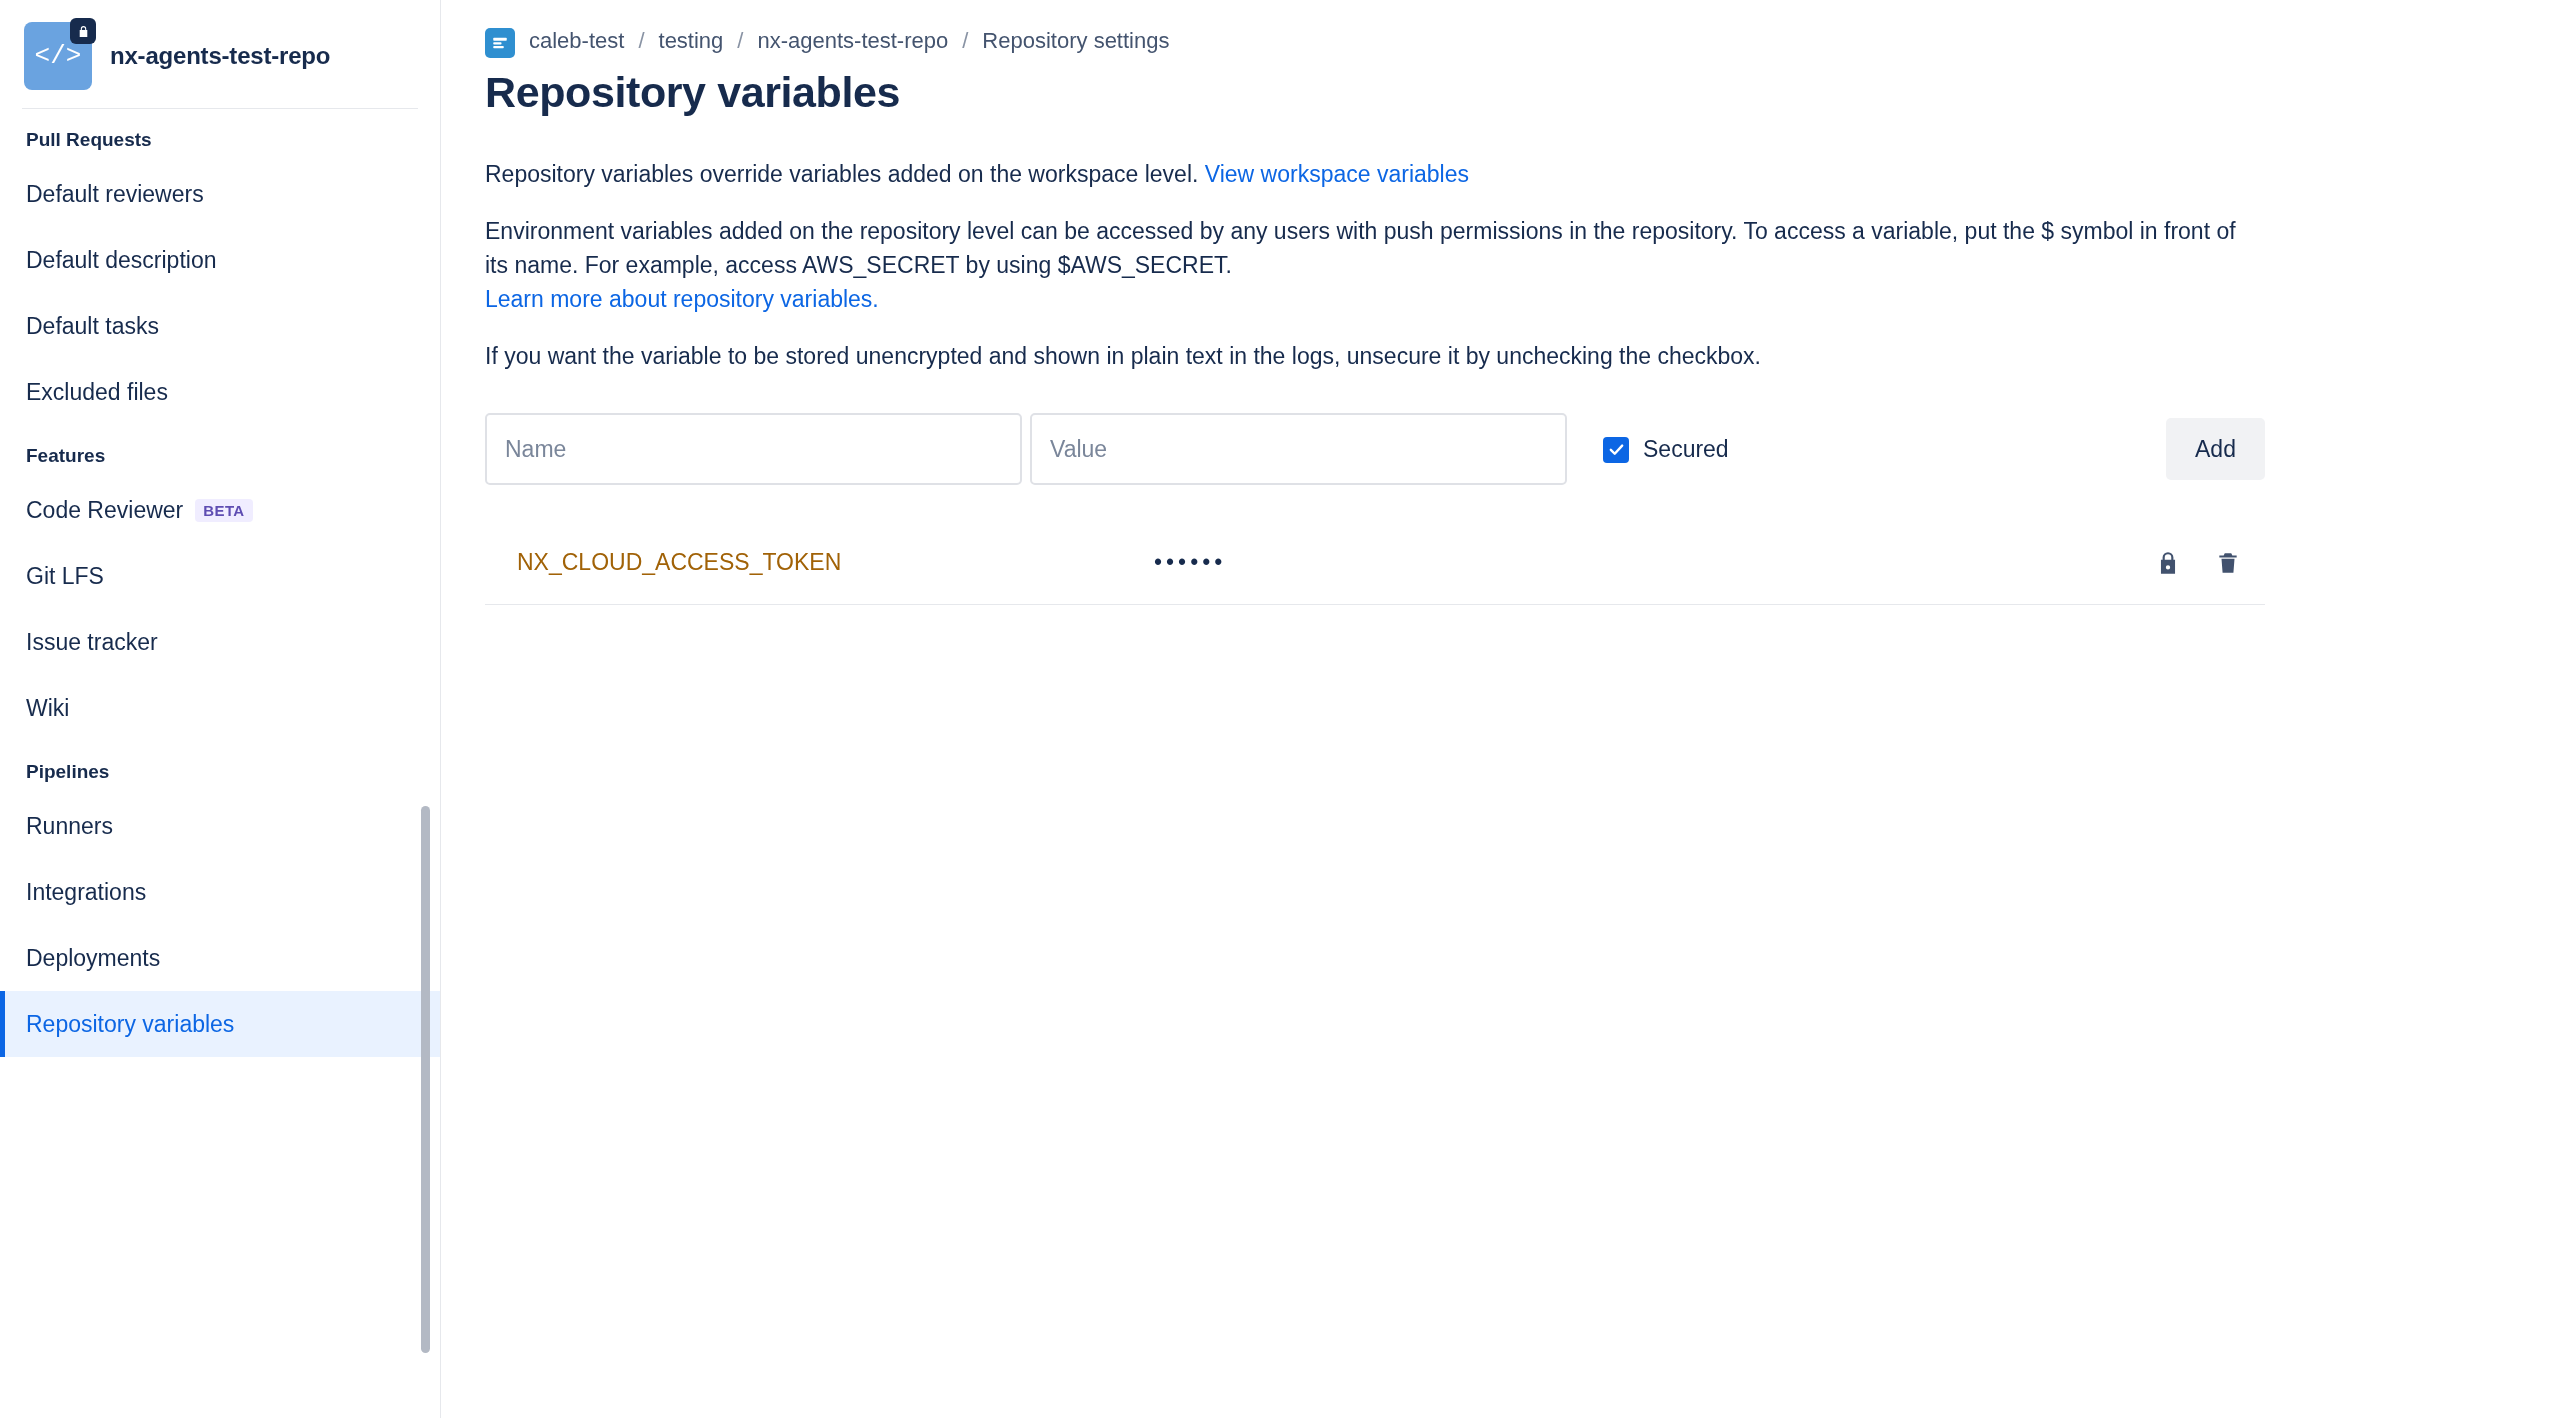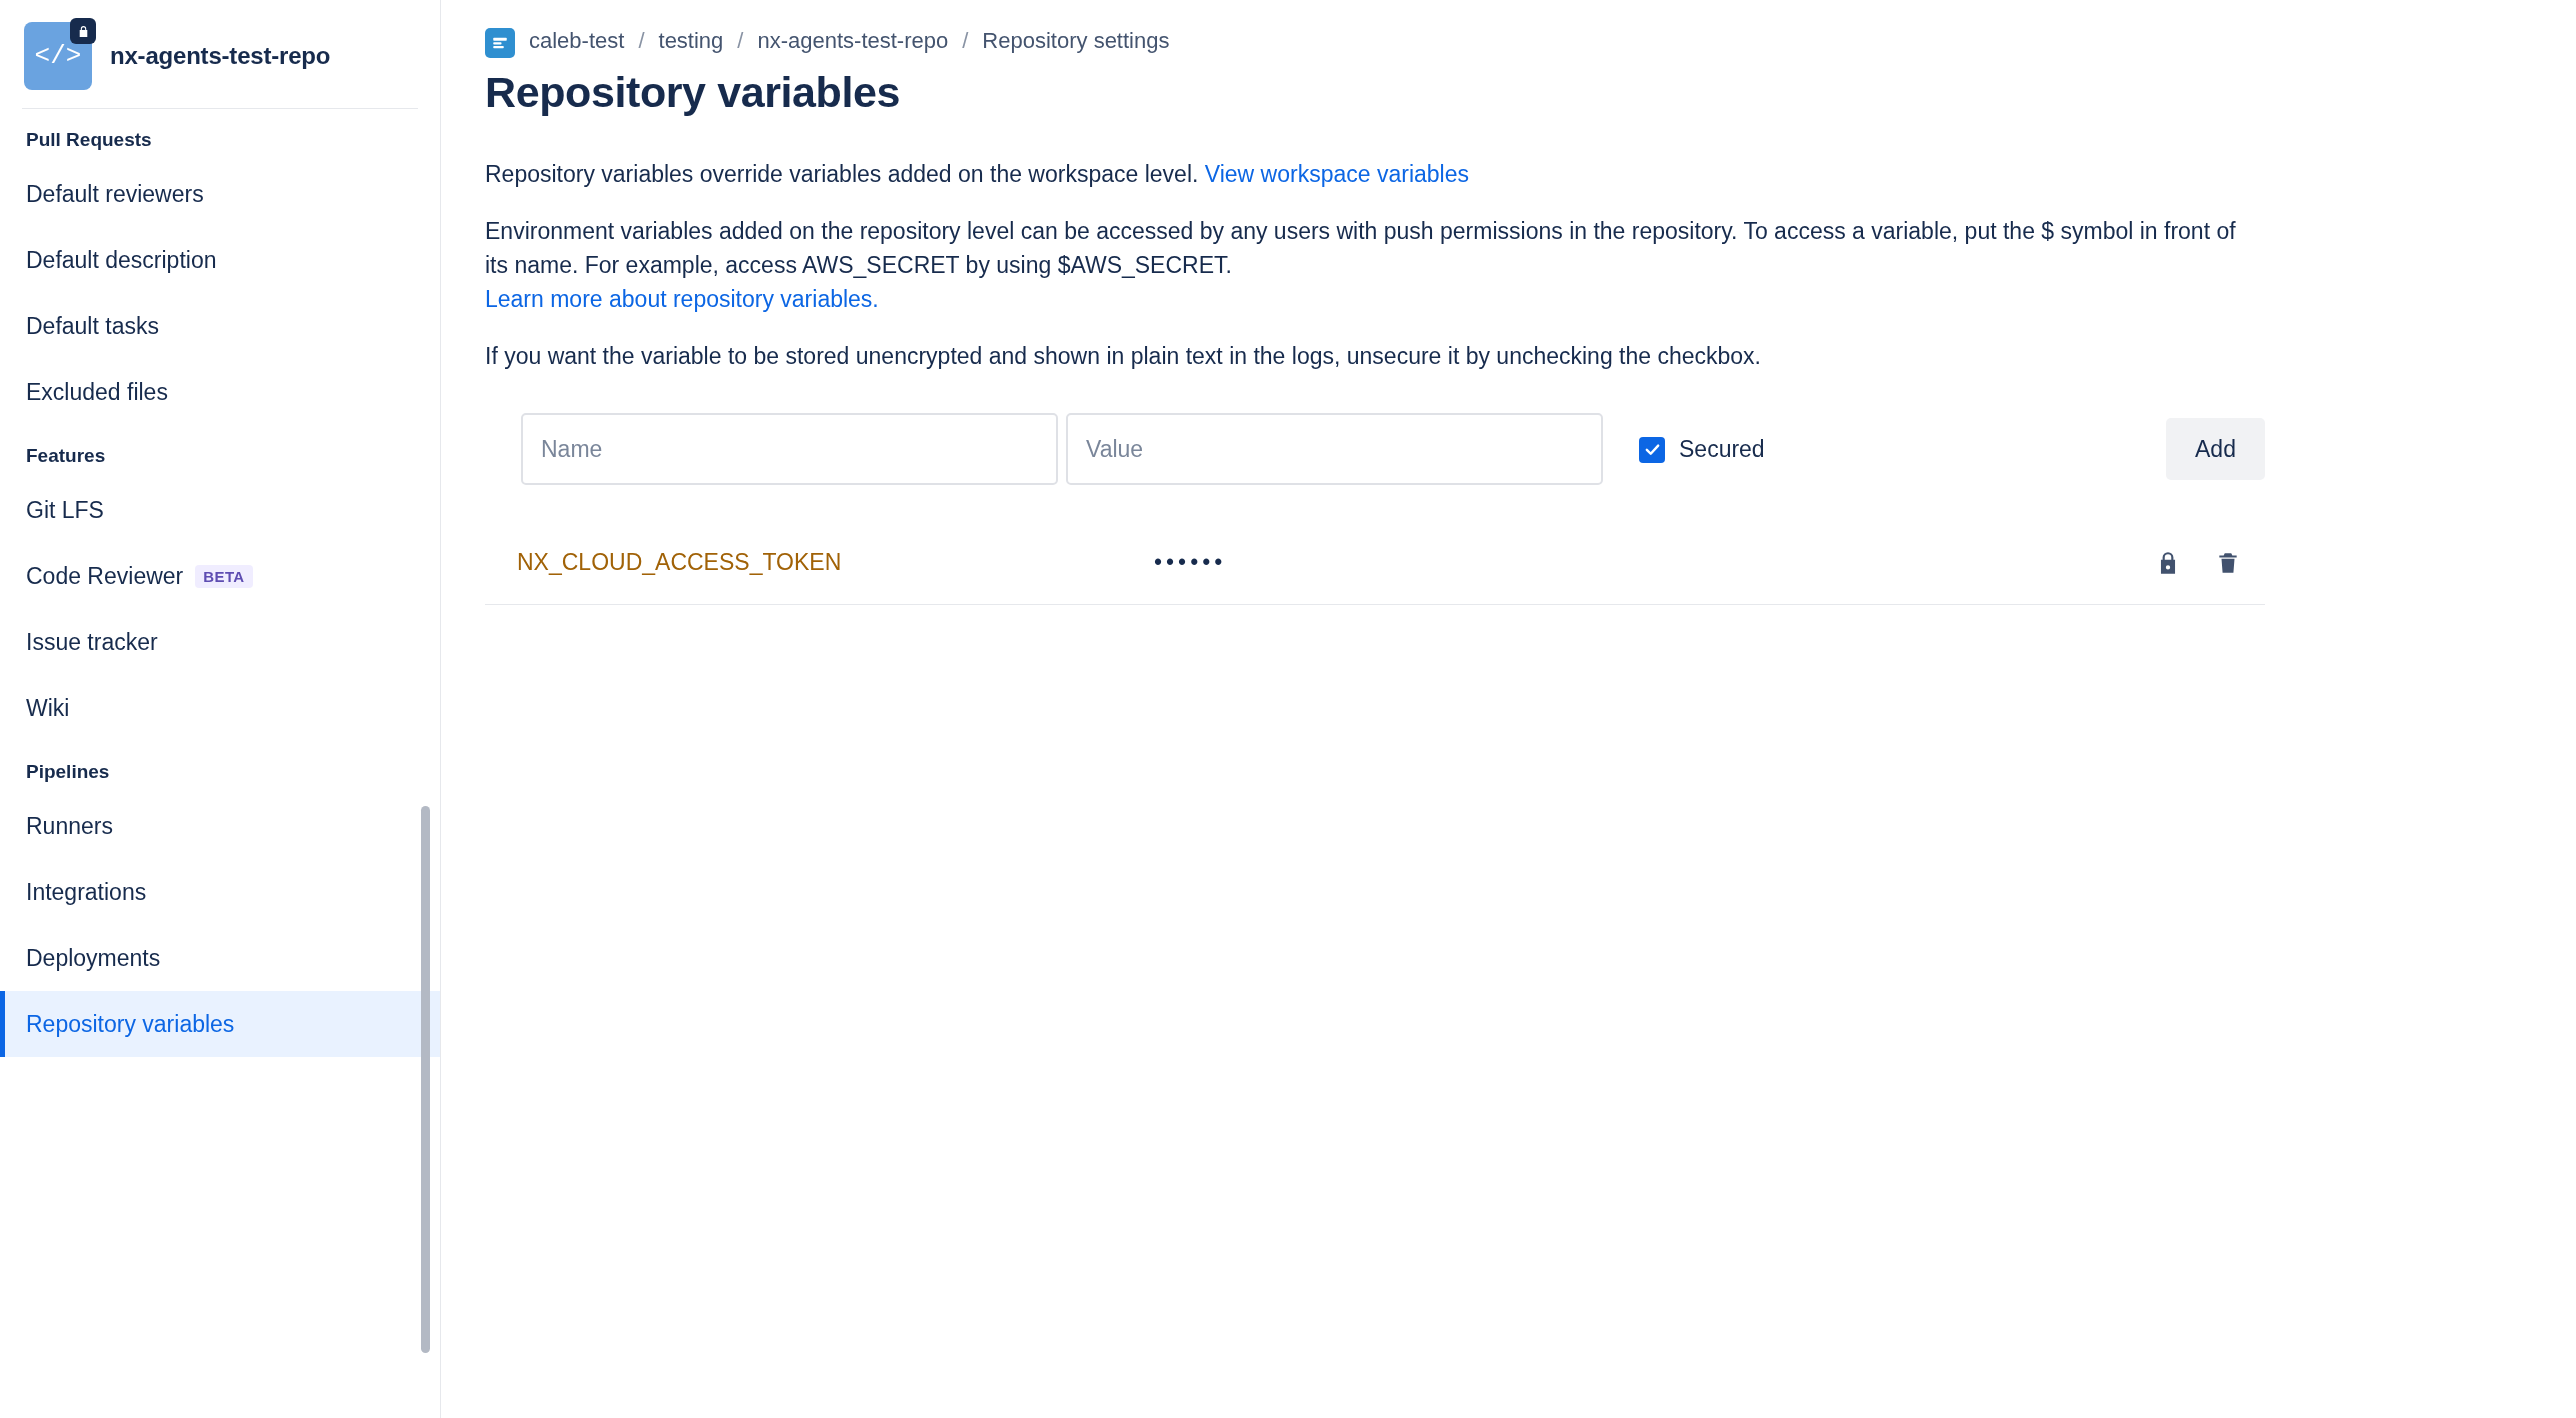--- a/index.html
+++ b/index.html
@@ -173,21 +173,20 @@
   }
   .field {
     height: 72px;
     border: 2px solid #dfe1e6;
     border-radius: 5px;
     background: #ffffff;
     font-size: 23px;
     color: #172b4d;
     padding: 0 18px;
     font-family: "Liberation Sans", sans-serif;
-    margin-left: 36px;
   }
   .field::placeholder { color: #7a869a; }
   .field-name { width: 537px; }
   .field-value { width: 537px; margin-left: 8px; }
 
   .secured-wrap {
     display: flex;
     align-items: flex-end;
     gap: 14px;
     margin-left: 36px;
@@ -288,25 +287,25 @@
     </div>
     <div class="nav-item">
       <span>Default tasks</span>
     </div>
     <div class="nav-item">
       <span>Excluded files</span>
     </div>
 
     <div class="nav-section-label">Features</div>
     <div class="nav-item">
-      <span>Git LFS</span>
-    </div>
-    <div class="nav-item">
       <span>Code Reviewer</span>
       <span class="beta-badge">BETA</span>
+    </div>
+    <div class="nav-item">
+      <span>Git LFS</span>
     </div>
     <div class="nav-item">
       <span>Issue tracker</span>
     </div>
     <div class="nav-item">
       <span>Wiki</span>
     </div>
 
     <div class="nav-section-label">Pipelines</div>
     <div class="nav-item">

